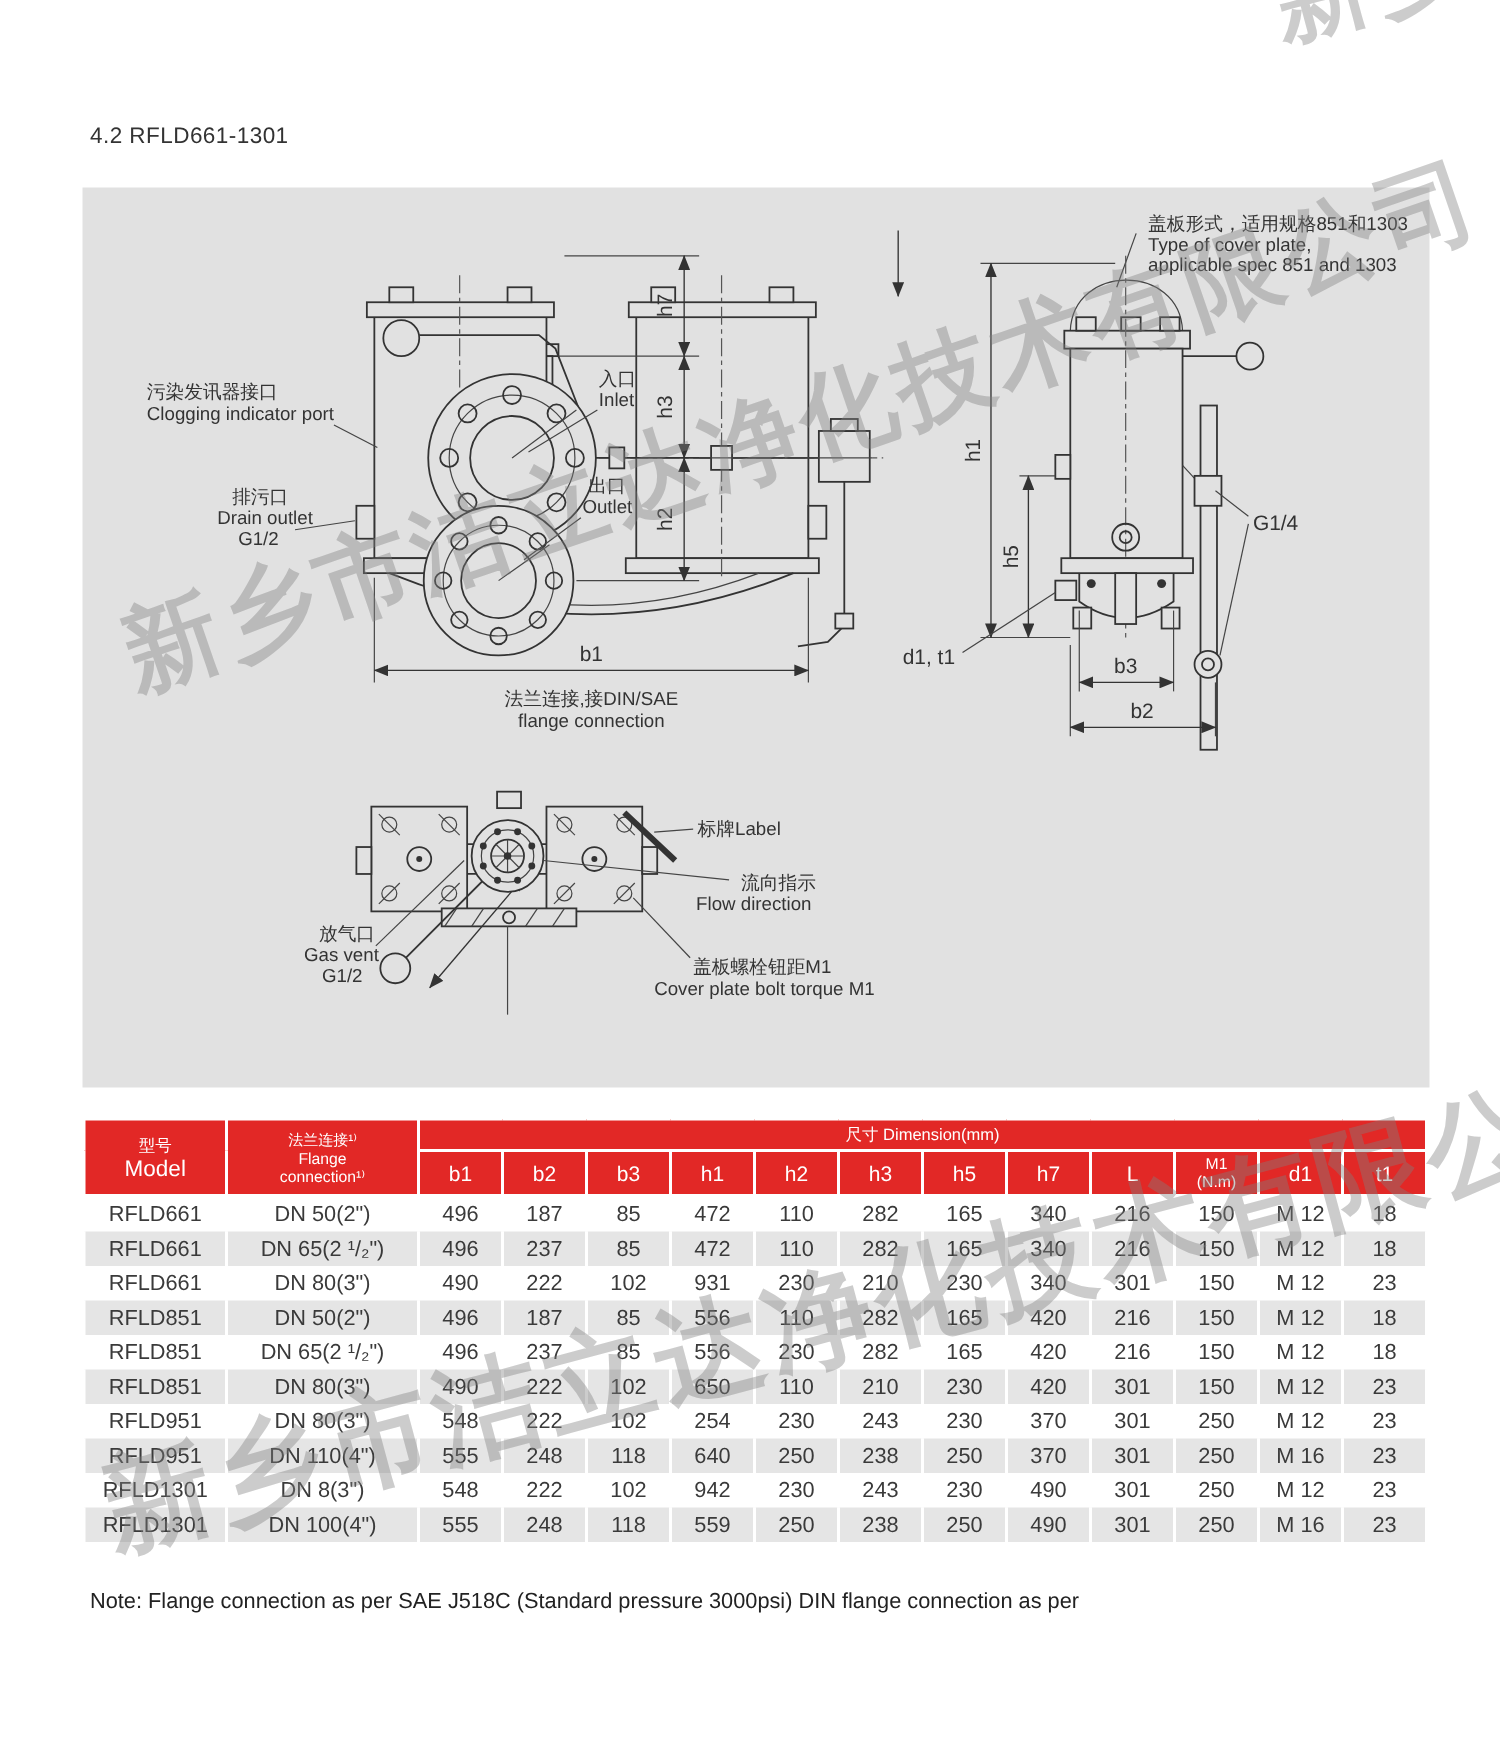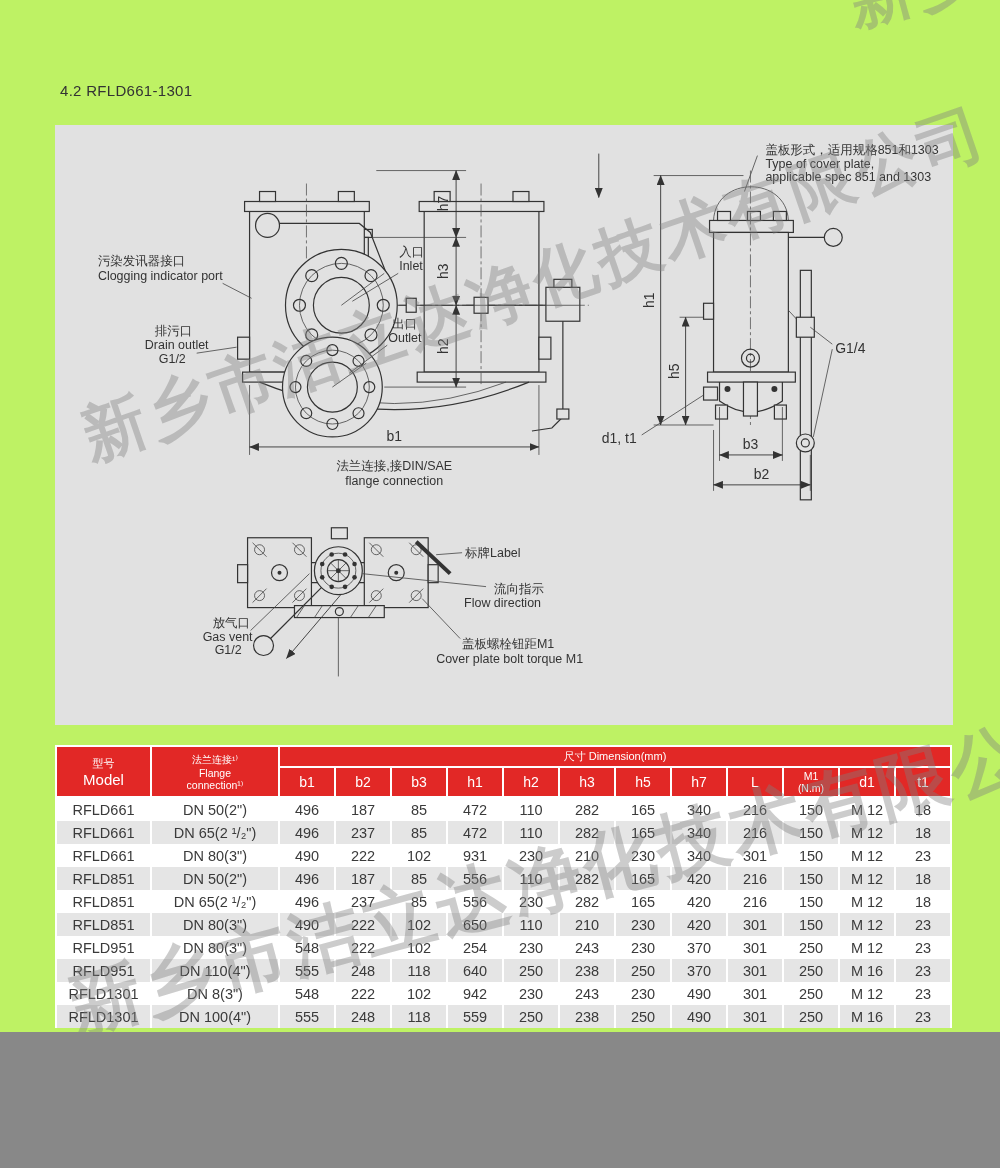--- a/index.html
+++ b/index.html
@@ -1,17 +1,17 @@
 <!DOCTYPE html>
 <html><head>
 <meta charset="utf-8">
 <style>
   * { margin:0; padding:0; box-sizing:border-box; }
   body { background:#888; font-family:"Liberation Sans","DejaVu Sans",sans-serif; }
-  .page { position:relative; width:1000px; height:1032px; background:#bef264; margin:0 auto; overflow:hidden; }
+  .page { position:relative; width:1000px; height:1168px; background:#ffffff; margin:0 auto; overflow:hidden; }
   .page-title { position:absolute; left:60px; top:82px; font-size:15px; color:#333; letter-spacing:.3px; }
 
   .drawing-panel { position:absolute; left:55px; top:125px; width:898px; height:600px; background:#e1e1e1; }
   svg text { font-family:"Liberation Sans","DejaVu Sans",sans-serif; fill:#333; }
   .ln   { stroke:#333; stroke-width:1.2; fill:none; }
   .lnthin { stroke:#444; stroke-width:0.8; fill:none; }
   .lnfill { stroke:#333; stroke-width:1.2; fill:#e1e1e1; }
   .dash { stroke:#555; stroke-width:0.8; fill:none; stroke-dasharray:12 3 3 3; }
   .dim  { stroke:#333; stroke-width:0.9; fill:none; }
   .lbl-cn { font-size:12.5px; }
@@ -517,15 +517,16 @@
           <td>490</td>
           <td>301</td>
           <td>250</td>
           <td>M 16</td>
           <td>23</td>
         </tr>
       </tbody>
   </table>
 
   <div class="notes">
+    <div>Note: Flange connection as per SAE J518C (Standard pressure 3000psi) DIN flange connection as per</div>
   </div>
 
 </div>
 
 </body></html>

